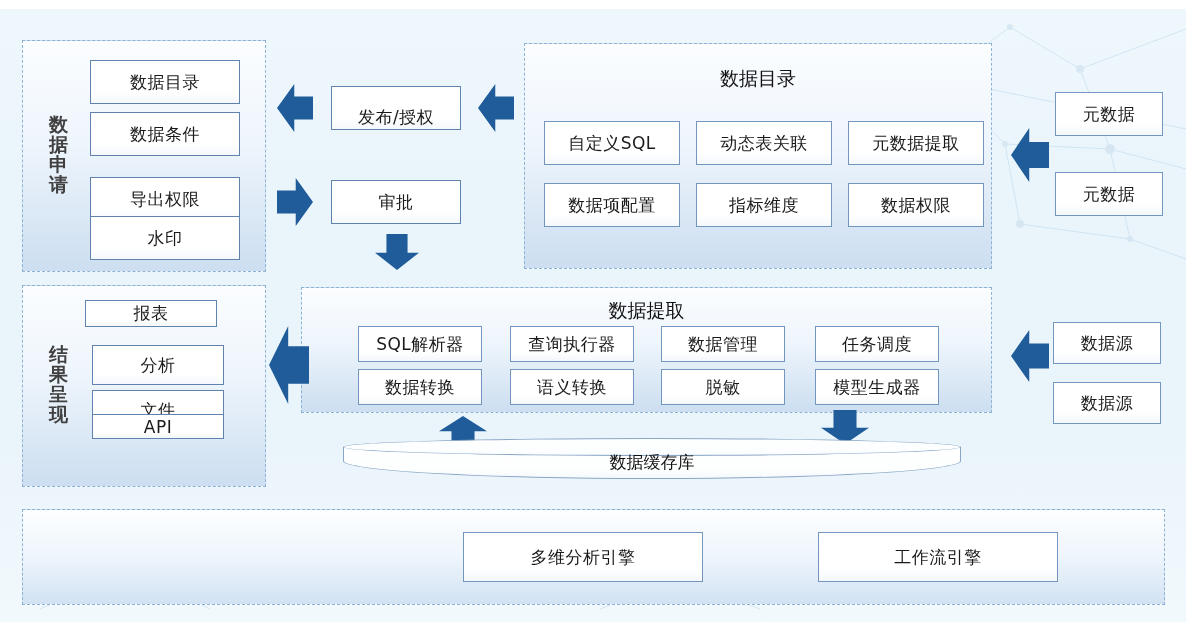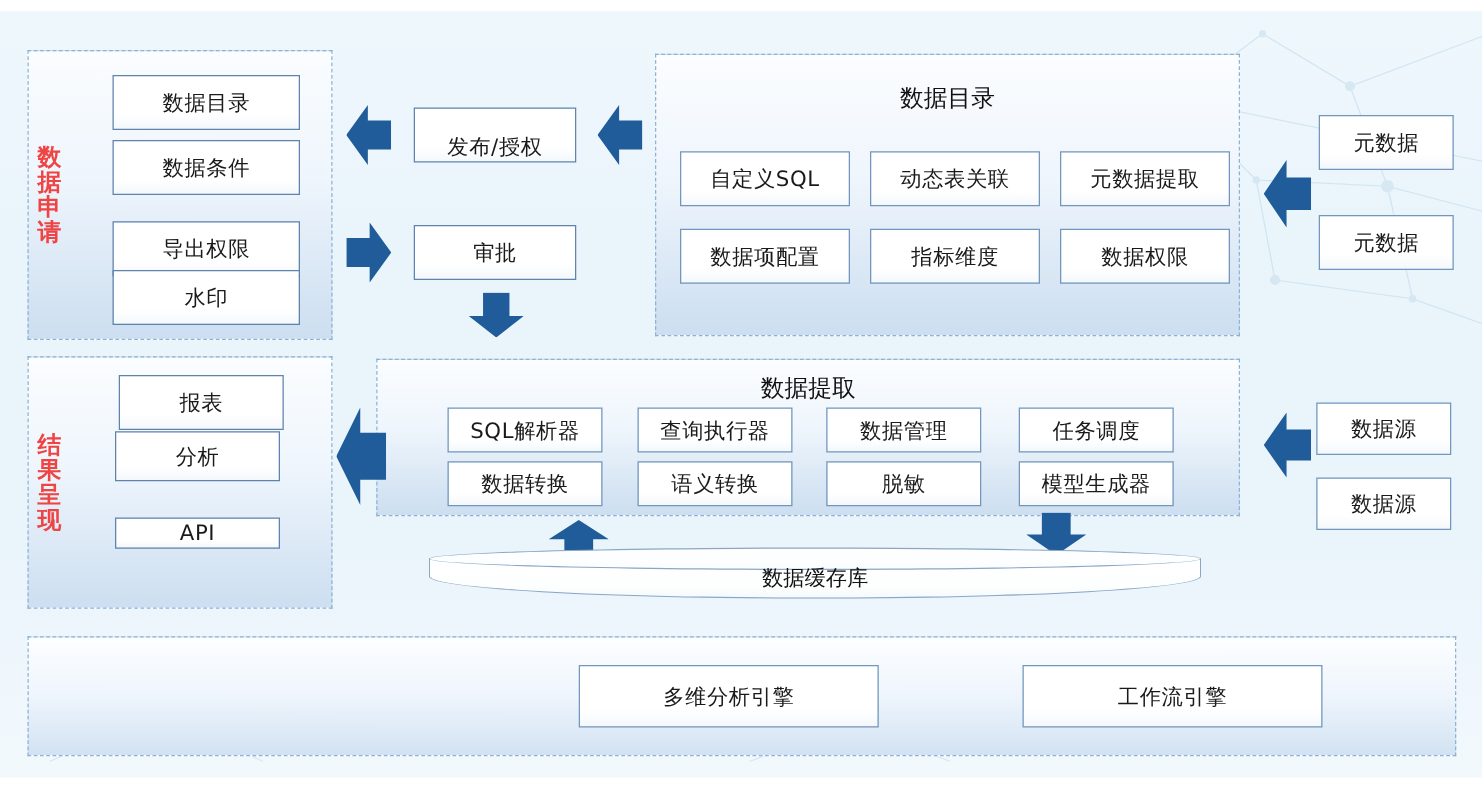--- a/index.html
+++ b/index.html
@@ -58,27 +58,28 @@
     letter-spacing: 0.5px;
     white-space: nowrap;
   }
   .box.thin { border-color: #7296bd; }
 
   
   .vlabel {
     position: absolute;
     display: flex;
     align-items: center;
-    justify-content: flex-start;
+    justify-content: flex-end;
     font-size: 19px;
-    color: #ef4444;
+    color: #404040;
     line-height: 1.06;
     text-align: center;
     font-weight: 600;
     letter-spacing: 1px;
+    font-family: Liberation Mono, monospace;
   }
   .vlabel span {
     display: block;
     width: 1em;
     word-break: break-all;
   }
 
   
   .ptitle {
     position: absolute;
@@ -190,25 +191,28 @@
   <div class="box" style="left:90px; top:216px; width:150px; height:44px;">
     <span>水印</span>
   </div>
 
   <div class="panel" style="left:22px; top:285px; width:244px; height:202px;"></div>
 
   <div class="vlabel" style="left:30px; top:300px; width:38px; height:172px;">
     <span>结果呈现</span>
   </div>
 
-  <div class="box" style="left:95px; top:300px; width:132px; height:44px;">
+  <div class="box" style="left:85px; top:300px; width:132px; height:27px;">
     <span>报表</span>
   </div>
   <div class="box" style="left:92px; top:345px; width:132px; height:40px;">
     <span>分析</span>
+  </div>
+  <div class="box" style="left:92px; top:390px; width:132px; height:40px;">
+    <span>文件</span>
   </div>
   <div class="box" style="left:92px; top:414px; width:132px; height:25px;justify-content:center;">
     <span>API</span>
   </div>
 
   <div class="box" style="left:331px; top:86px; width:130px; height:44px;align-items:flex-end;">
     <span>发布/授权</span>
   </div>
   <div class="box" style="left:331px; top:180px; width:130px; height:44px;">
     <span>审批</span>

